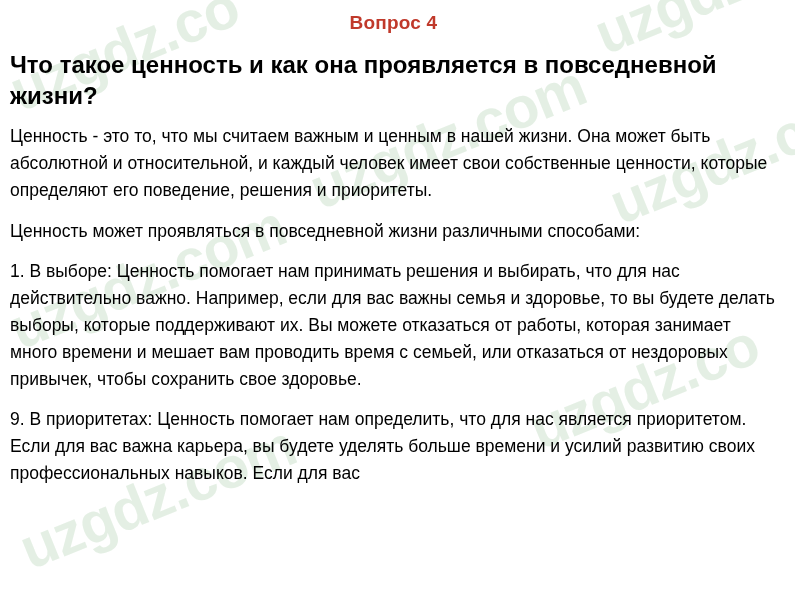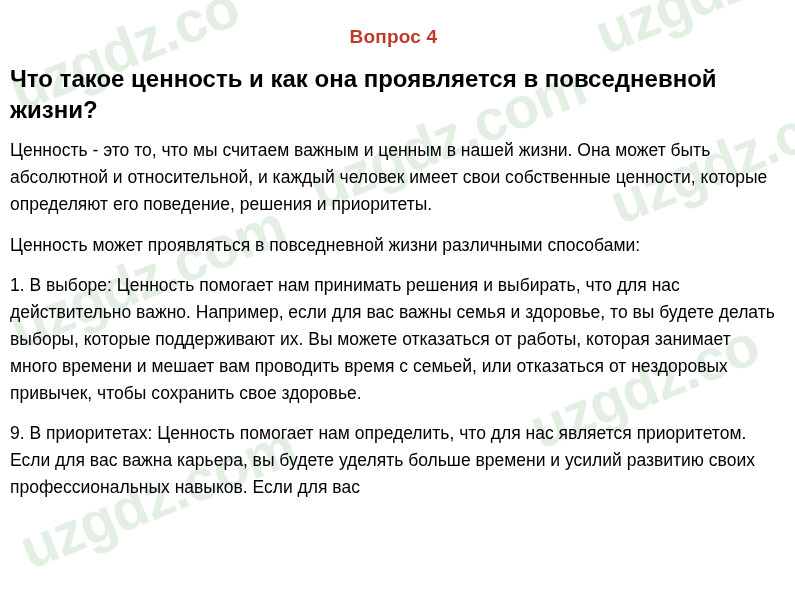--- a/index.html
+++ b/index.html
@@ -32,21 +32,21 @@
     opacity: .55;
     white-space: nowrap;
     transform-origin: left top;
     letter-spacing: -1px;
   }
 
   
   #doc {
     position: relative;
     z-index: 1;
-    padding: 24px 18px 0 10px;
+    padding: 10px 18px 0 10px;
     box-sizing: border-box;
     width: 795px;
   }
   .q-title {
     text-align: center;
     color: #c0392b;
     font-size: 19px;
     font-weight: 700;
     margin: 2px 0 10px 0;
     letter-spacing: .2px;

